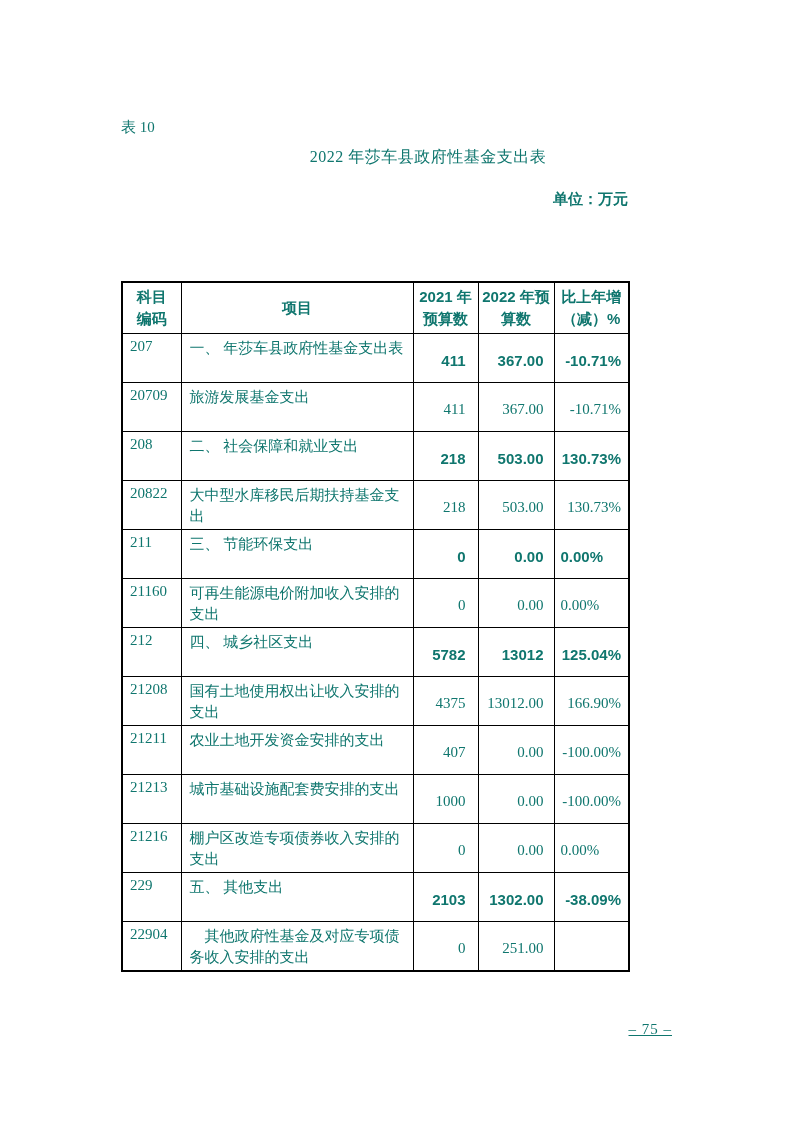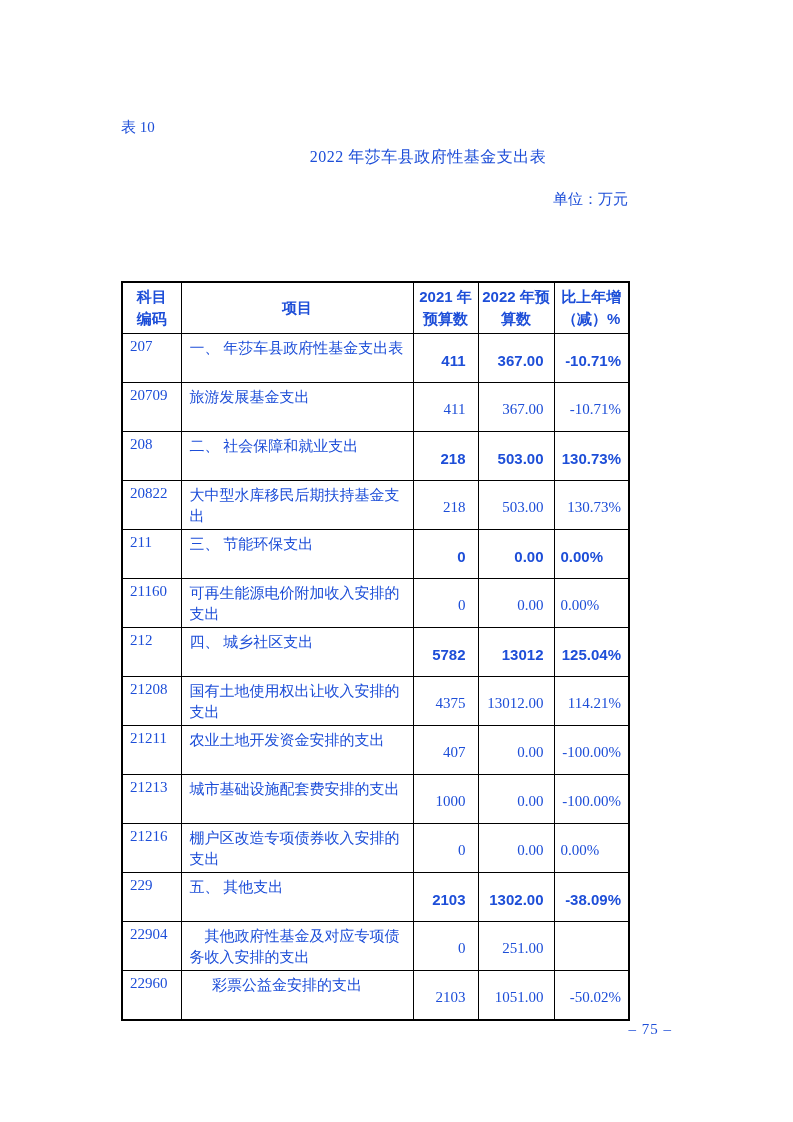--- a/index.html
+++ b/index.html
@@ -5,21 +5,21 @@
   html, body {
     margin: 0;
     padding: 0;
     background: #ffffff;
   }
   .page {
     position: relative;
     width: 793px;
     height: 1122px;
     background: #ffffff;
-    color: #1d4ed8;
+    color: #0f766e;
     font-family: "Liberation Serif", "DejaVu Serif", serif;
     overflow: hidden;
   }
   .table-label {
     position: absolute;
     left: 121px;
     top: 118px;
     font-size: 15px;
   }
   .doc-title {
@@ -31,21 +31,21 @@
     font-size: 16px;
     letter-spacing: 0.5px;
   }
   .unit-label {
     position: absolute;
     left: 121px;
     top: 190px;
     width: 507px;
     text-align: right;
     font-size: 15px;
-    font-weight: normal;
+    font-weight: bold;
     font-family: "Liberation Sans", sans-serif;
   }
   table.budget {
     position: absolute;
     left: 121px;
     top: 281px;
     width: 507px;
     border-collapse: collapse;
     table-layout: fixed;
     border: 2px solid #000;
@@ -103,20 +103,21 @@
     font-family: "Liberation Sans", sans-serif;
   }
   .page-number {
     position: absolute;
     left: 497px;
     top: 1021px;
     width: 175px;
     text-align: right;
     font-size: 15px;
     letter-spacing: 1px;
+    text-decoration: underline;
   }
 </style>
 </head>
 <body>
 
 <div class="page">
 
   <div class="table-label">表 10</div>
 
   <div class="doc-title">2022 年莎车县政府性基金支出表</div>
@@ -192,21 +193,21 @@
           <td class="item">四、 城乡社区支出</td>
           <td class="num num-2021">5782</td>
           <td class="num num-2022">13012</td>
           <td class="num num-pct">125.04%</td>
         </tr>
         <tr>
           <td class="code">21208</td>
           <td class="item">国有土地使用权出让收入安排的支出</td>
           <td class="num num-2021">4375</td>
           <td class="num num-2022">13012.00</td>
-          <td class="num num-pct">114.21%</td>
+          <td class="num num-pct">166.90%</td>
         </tr>
         <tr>
           <td class="code">21211</td>
           <td class="item">农业土地开发资金安排的支出</td>
           <td class="num num-2021">407</td>
           <td class="num num-2022">0.00</td>
           <td class="num num-pct">-100.00%</td>
         </tr>
         <tr>
           <td class="code">21213</td>
@@ -229,25 +230,18 @@
           <td class="num num-2022">1302.00</td>
           <td class="num num-pct">-38.09%</td>
         </tr>
         <tr>
           <td class="code">22904</td>
           <td class="item" style="text-indent: 1em;">其他政府性基金及对应专项债务收入安排的支出</td>
           <td class="num num-2021">0</td>
           <td class="num num-2022">251.00</td>
           <td class="num num-pct"></td>
         </tr>
-        <tr>
-          <td class="code">22960</td>
-          <td class="item" style="text-indent: 1.5em;">彩票公益金安排的支出</td>
-          <td class="num num-2021">2103</td>
-          <td class="num num-2022">1051.00</td>
-          <td class="num num-pct">-50.02%</td>
-        </tr>
       </tbody>
   </table>
 
   <div class="page-number">– 75 –</div>
 
 </div>
 
 </body></html>

